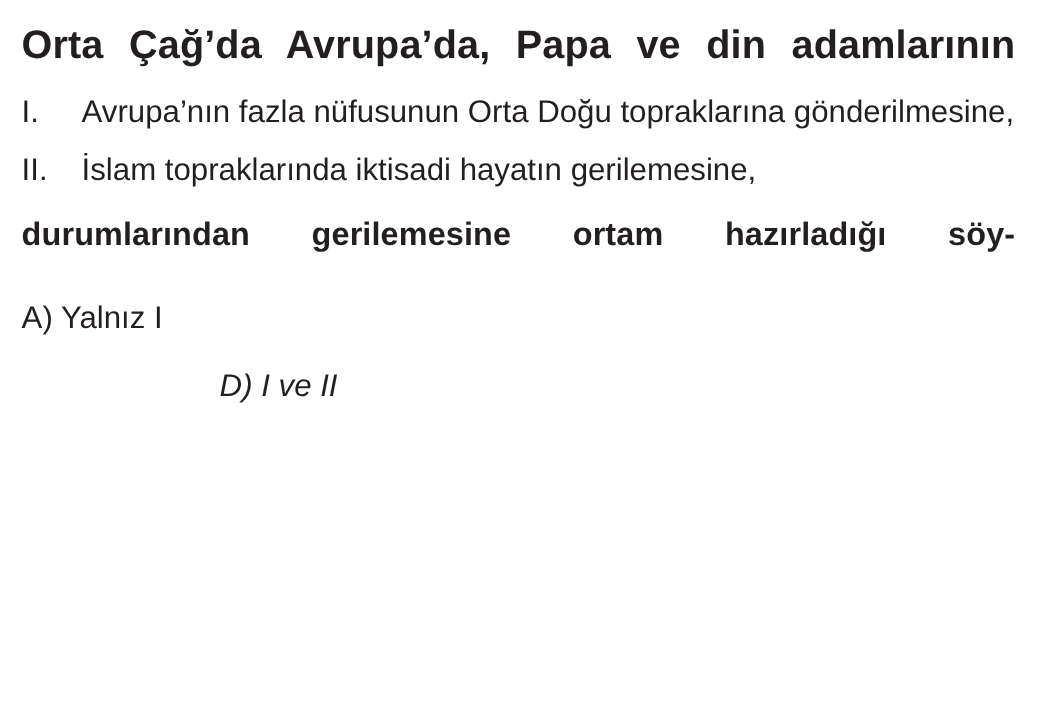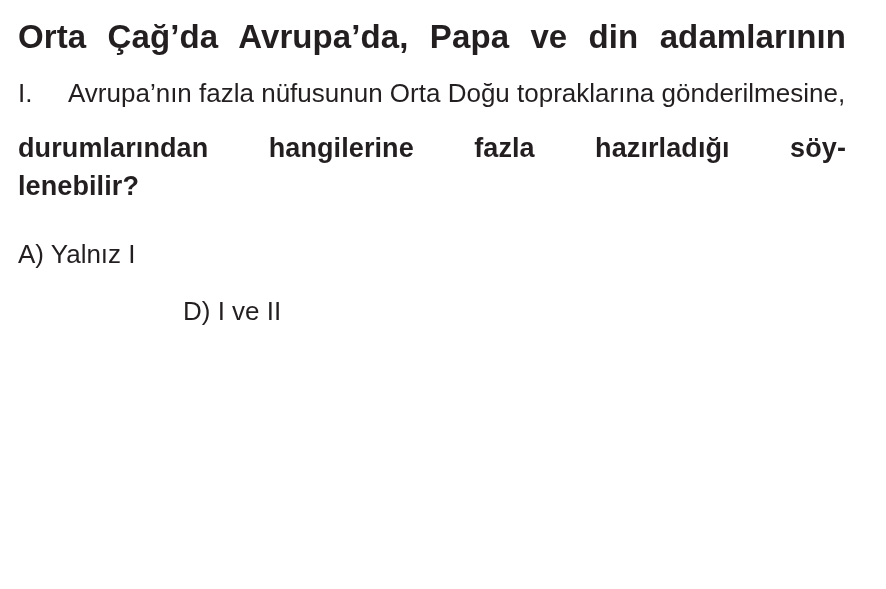--- a/index.html
+++ b/index.html
@@ -73,45 +73,49 @@
     line-height: 1.5;
   }
   .choices-row {
     display: flex;
     margin-bottom: 18px;
   }
   .choices-row.row1 .choice:nth-child(1) { width: 312px; }
   .choices-row.row1 .choice:nth-child(2) { width: 312px; }
   .choices-row.row2 {
     padding-left: 165px;
+    font-style: italic;
   }
   .choices-row.row2 .choice:nth-child(1) { width: 298px; }
   .choice {
     white-space: nowrap;
   }
 </style>
 </head>
 <body>
 
 <div class="page">
 
   <div class="stem">
     <span class="line justify">Orta Çağ’da Avrupa’da, Papa ve din adamlarının</span>
   </div>
 
   <div class="roman-list">
     <div class="roman-item">
       <span class="marker">I.</span>
       <span class="text">Avrupa’nın fazla nüfusunun Orta Doğu topraklarına gönderilmesine,</span>
     </div>
+    <div class="roman-item">
+      <span class="marker">II.</span>
+      <span class="text">İslam topraklarında iktisadi hayatın gerilemesine,</span>
+    </div>
   </div>
 
   <div class="question">
-    <span class="line justify">durumlarından hangilerine fazla hazırladığı söy-</span>
-    <span class="line">lenebilir?</span>
+    <span class="line justify">durumlarından gerilemesine ortam hazırladığı söy-</span>
   </div>
 
   <div class="choices">
     <div class="choices-row row1">
       <span class="choice">A) Yalnız I</span>
     </div>
     <div class="choices-row row2">
       <span class="choice">D) I ve II</span>
     </div>
   </div>

